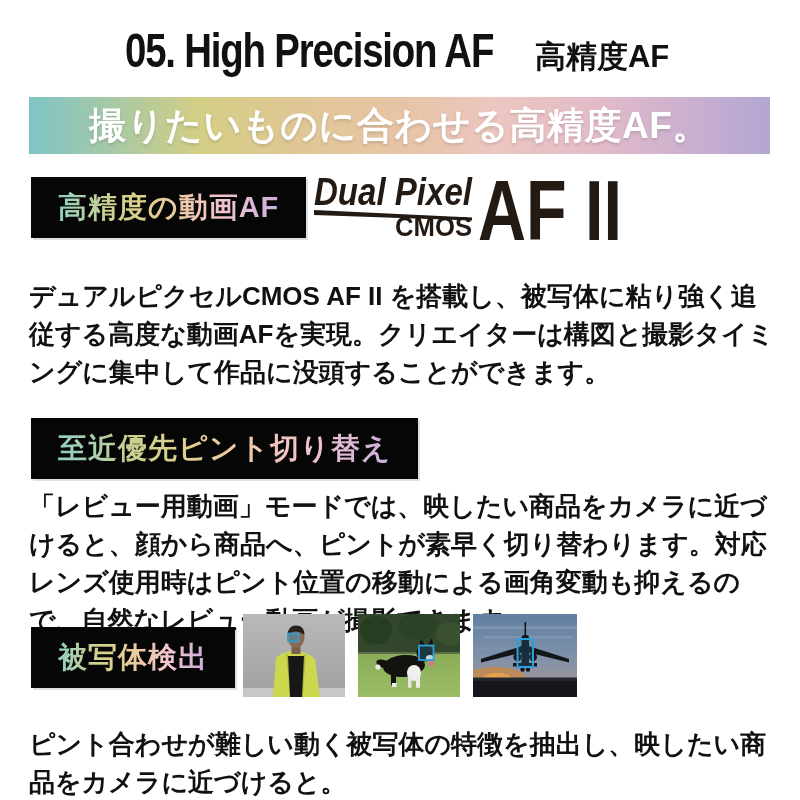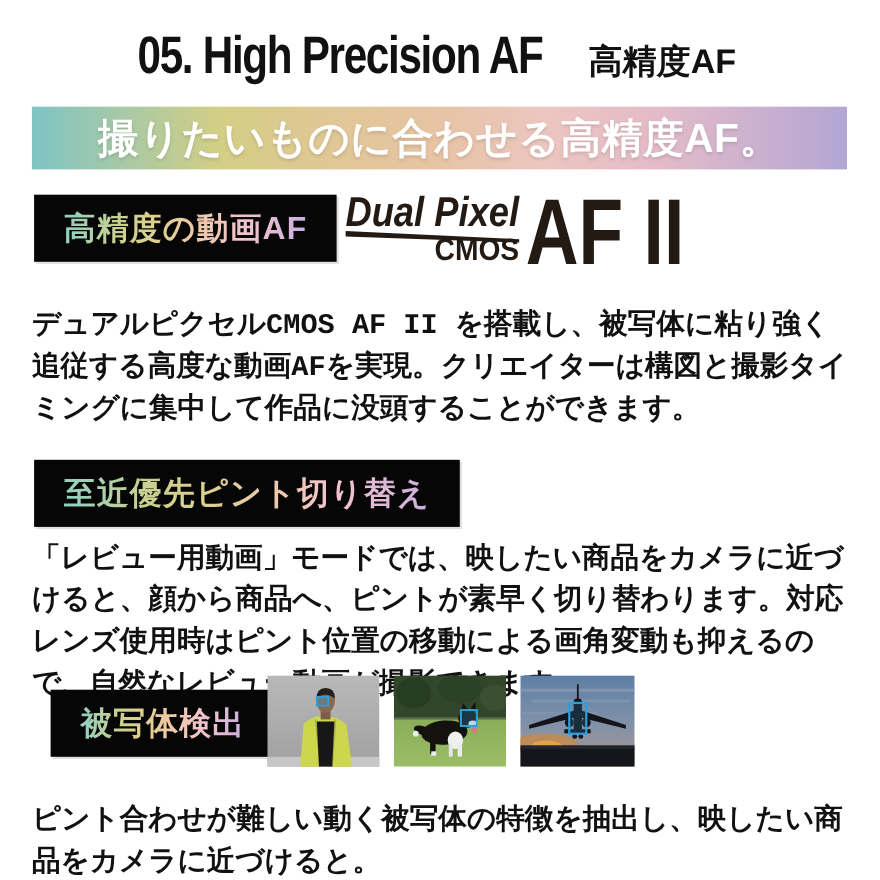--- a/index.html
+++ b/index.html
@@ -23,29 +23,29 @@
     text-shadow:0 2px 3px rgba(60,60,60,.18);white-space:nowrap;}
 
   
   .badge{position:absolute;background:#060606;height:61px;padding:0 27px;
     display:flex;align-items:center;justify-content:center;box-shadow:2px 2px 0 rgba(0,0,0,.12);}
   .badge-text{font-size:29px;font-weight:700;letter-spacing:1px;white-space:nowrap;
     background:linear-gradient(90deg,#8fd0c2 0%,#c9d090 22%,#ddd08c 38%,#eec9a6 55%,#f2c3cf 75%,#c9aede 100%);
     -webkit-background-clip:text;background-clip:text;color:transparent;}
   .badge1{top:177px;left:31px;}
   .badge2{top:388px;left:31px;margin-top:30px;}
-  .badge3{top:627px;left:46px;}
+  .badge3{top:627px;left:31px;}
 
   
   .logo{position:absolute;top:172px;left:314px;width:310px;height:75px;}
 
   
   .para{position:absolute;left:29px;width:748px;font-size:26px;line-height:38px;
     font-weight:600;color:#111;letter-spacing:0;text-align:left;word-break:break-all;}
-  .p1{top:251px;font-family:Liberation Mono, monospace;}
+  .p1{top:251px;}
   .p2{top:461px;}
   .p3{top:699px;}
 
   
   .images{position:absolute;top:614px;left:243px;display:flex;gap:13px;}
   .images svg{display:block;}
 </style>
 </head>
 <body>
 

